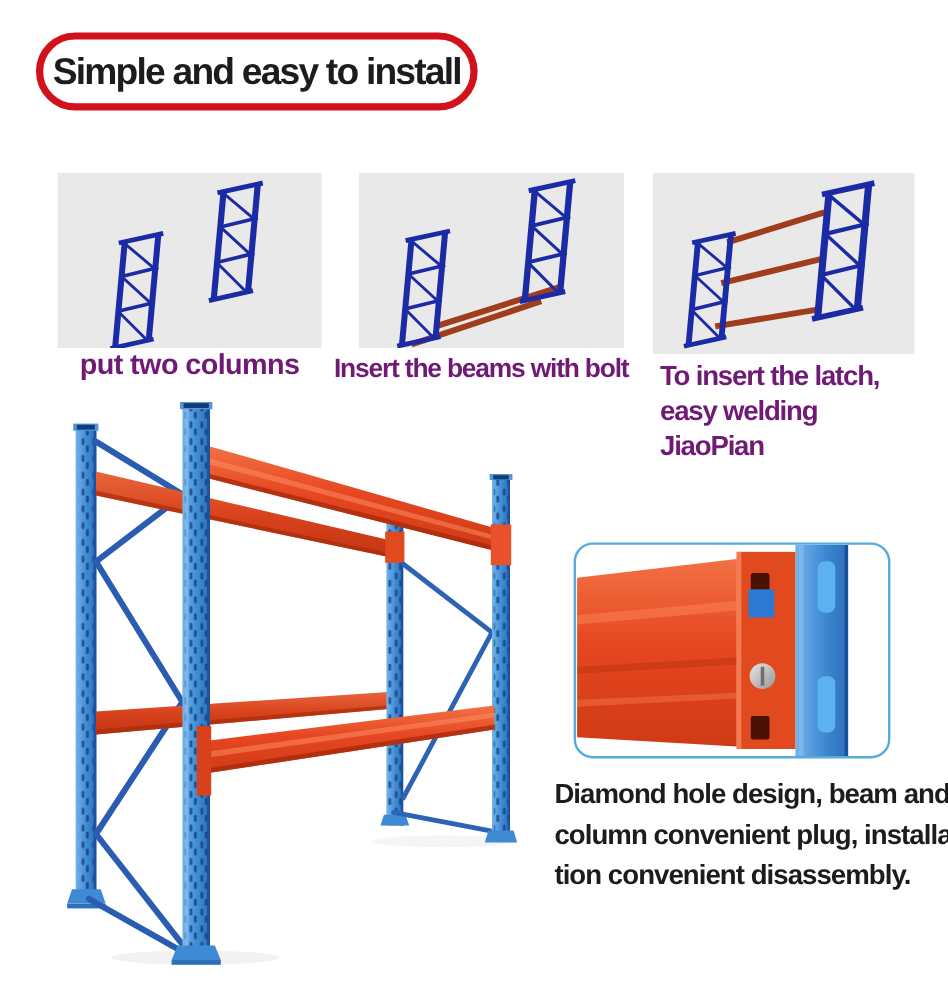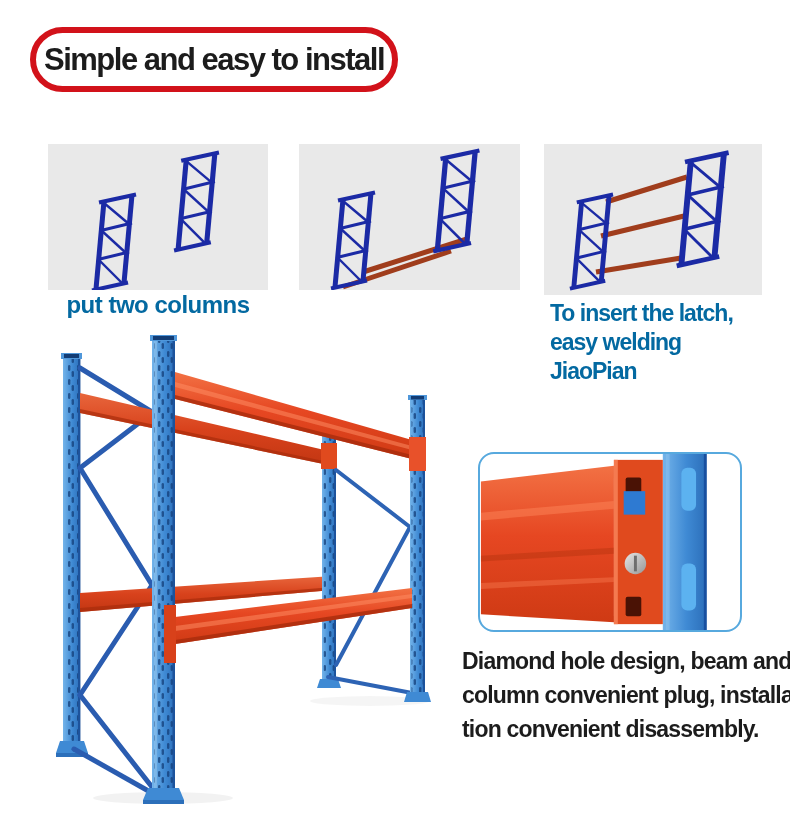--- a/index.html
+++ b/index.html
@@ -12,21 +12,21 @@
     display:flex;align-items:center;justify-content:center;}
   .title-badge span{font-size:31px;font-weight:bold;letter-spacing:-1.5px;color:#1c1c1c;white-space:nowrap;}
 
   
   .step-box{position:absolute;background:#e9e9e9;}
   .step-box svg{display:block;}
   #step1-box{left:48px;top:144px;width:220px;height:146px;}
   #step2-box{left:299px;top:144px;width:221px;height:146px;}
   #step3-box{left:544px;top:144px;width:218px;height:151px;}
 
-  .step-caption{position:absolute;color:#0369a1;font-weight:bold;}
+  .step-caption{position:absolute;color:#701a75;font-weight:bold;}
   #cap1{left:48px;top:291px;width:220px;text-align:center;font-size:24px;letter-spacing:-0.5px;}
   #cap2{left:266px;top:294px;width:270px;text-align:center;font-size:22px;letter-spacing:-1px;}
   #cap3{left:550px;top:299px;width:220px;text-align:left;font-size:23px;letter-spacing:-1px;
         line-height:29px;white-space:pre-line;}
 
   
   #rack-photo{position:absolute;left:30px;top:335px;width:432px;height:475px;}
 
   
   #detail-box{position:absolute;left:478px;top:452px;width:264px;height:180px;
@@ -92,20 +92,21 @@
   <div class="step-caption" id="cap1">put two columns</div>
 
   <div class="step-box" id="step2-box">
     <svg viewBox="0 0 221 146" width="221" height="146">
       <line x1="64" y1="128" x2="168" y2="95" stroke="#a03d1c" stroke-width="5"></line>
       <line x1="44" y1="143" x2="152" y2="107" stroke="#a03d1c" stroke-width="5"></line>
       <use href="#frame" transform="translate(28,48)"></use>
       <use href="#frame" transform="translate(130,6) scale(1.05)"></use>
     </svg>
   </div>
+  <div class="step-caption" id="cap2">Insert the beams with bolt</div>
 
   <div class="step-box" id="step3-box">
     <svg viewBox="0 0 218 151" width="218" height="151">
       <line x1="62" y1="58" x2="143" y2="33" stroke="#a03d1c" stroke-width="5"></line>
       <line x1="57" y1="92" x2="140" y2="72" stroke="#a03d1c" stroke-width="5"></line>
       <line x1="52" y1="128" x2="137" y2="114" stroke="#a03d1c" stroke-width="5"></line>
       <use href="#frame" transform="translate(22,50) scale(0.98)"></use>
       <use href="#frame" transform="translate(128,8) scale(1.18)"></use>
     </svg>
   </div>

